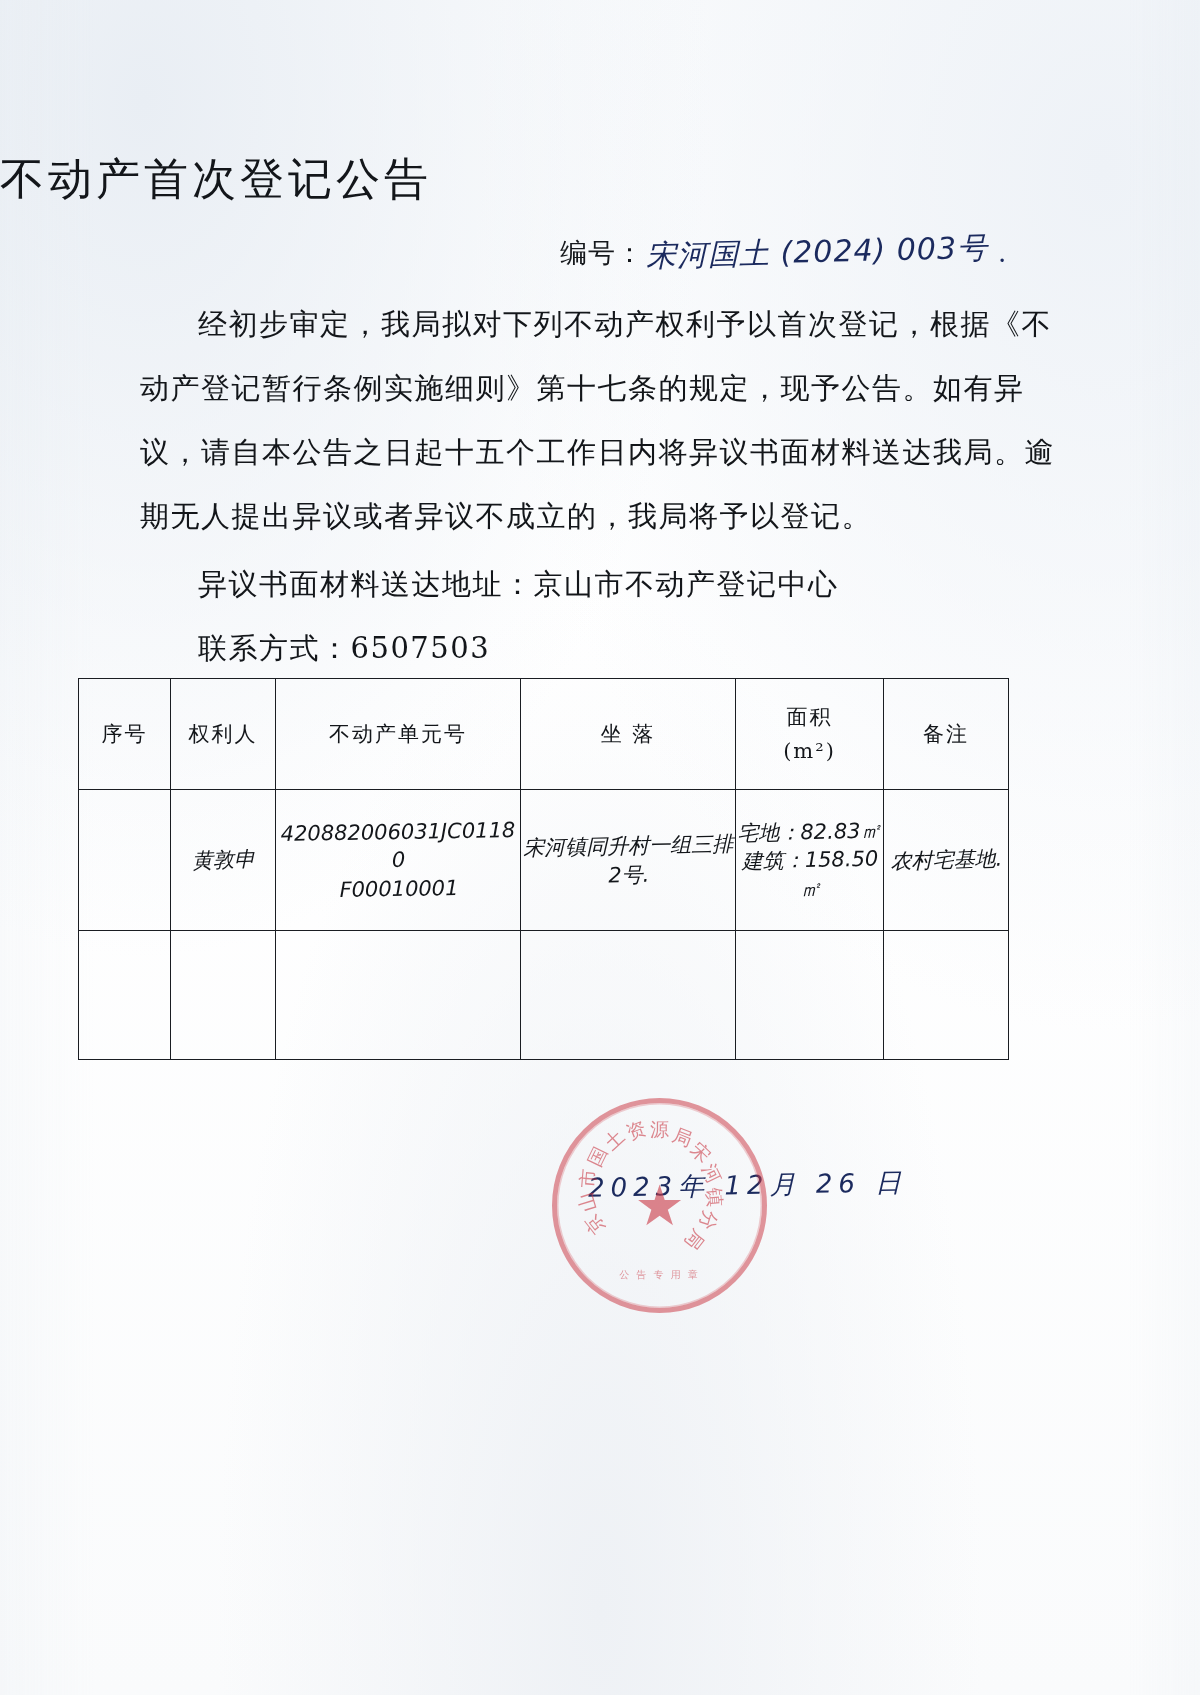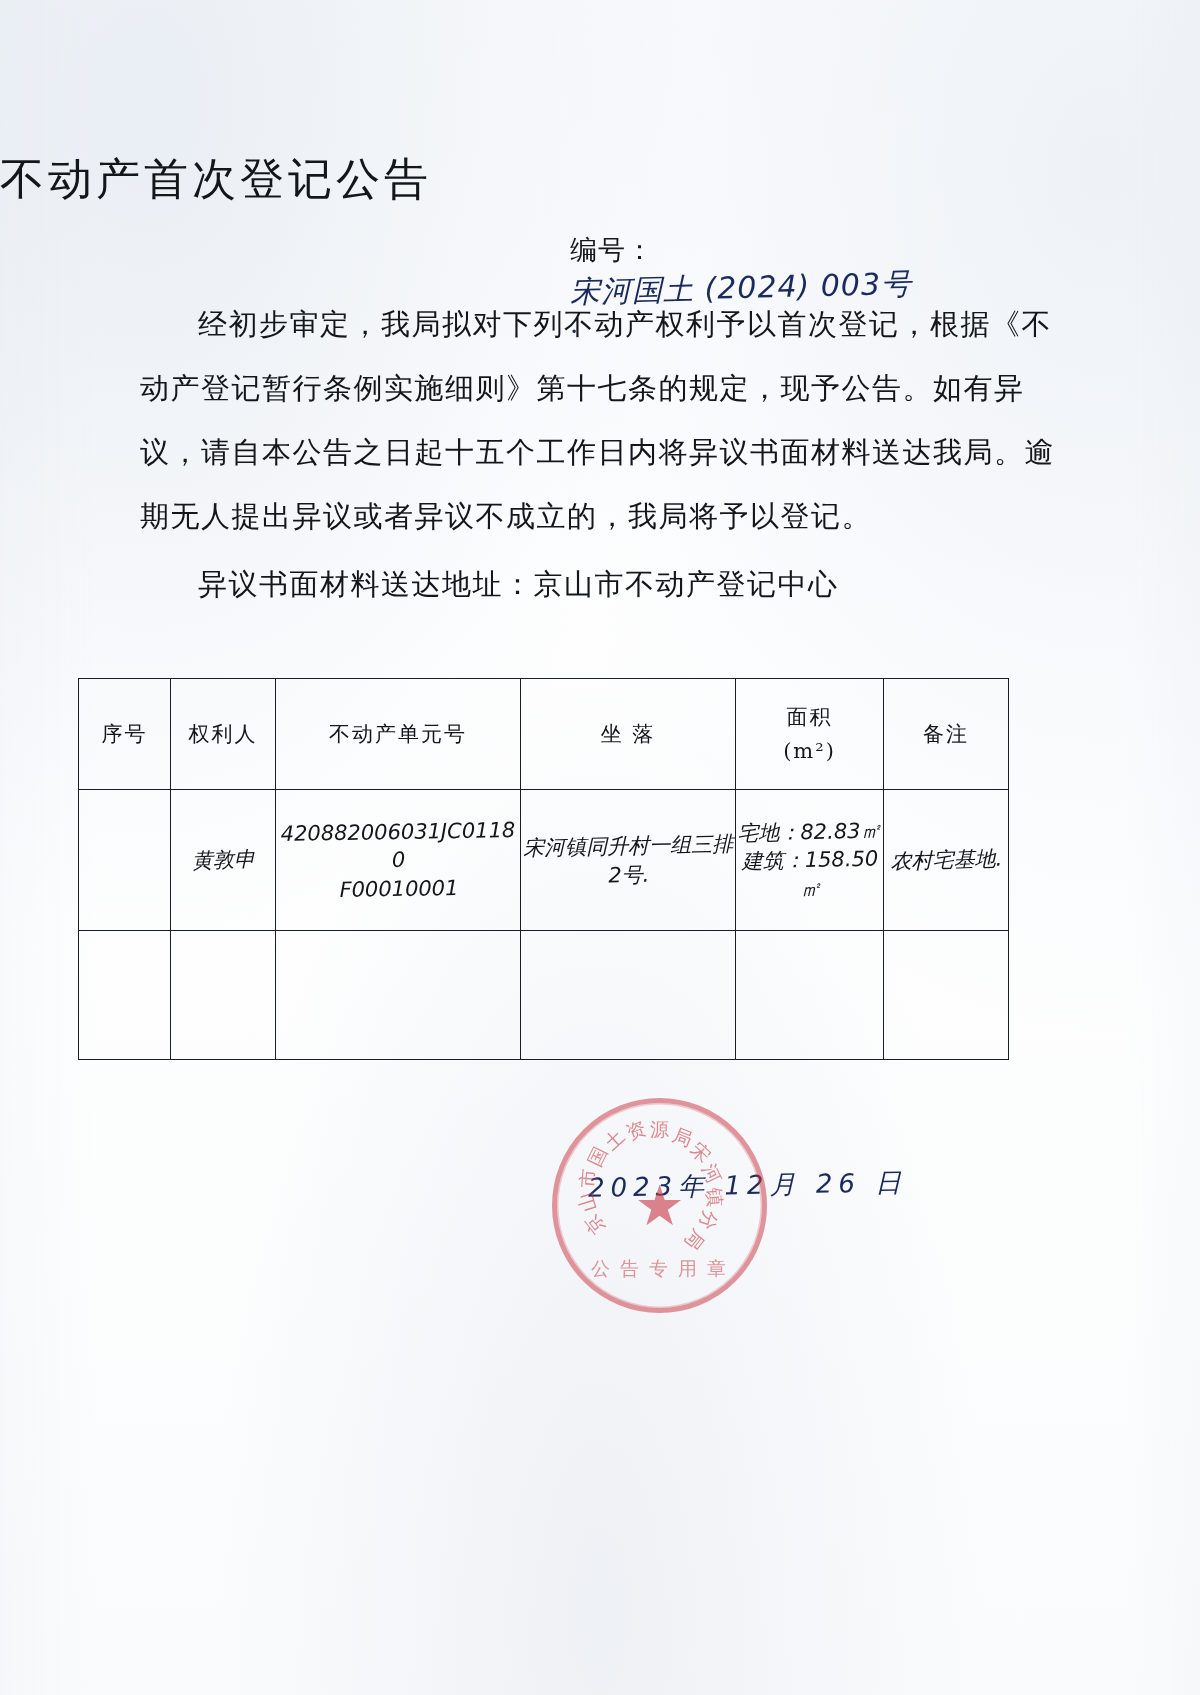--- a/index.html
+++ b/index.html
@@ -49,21 +49,20 @@
     color: #13161a;
     font-family: "DejaVu Serif", "Liberation Serif", serif;
   }
 
   .doc-number-row {
     position: absolute;
     top: 232px;
     left: 560px;
     display: flex;
     align-items: baseline;
-    flex-direction: column;
   }
   .doc-number-label {
     font-size: 27px;
     color: #15181c;
     letter-spacing: 1px;
   }
   .hand {
     font-family: "DejaVu Sans", "Liberation Sans", sans-serif;
     color: #1b2a5e;
     font-style: italic;
@@ -222,21 +221,21 @@
     font-size: 19px;
     color: rgba(203, 58, 70, .7);
     font-family: "DejaVu Serif", "Liberation Serif", serif;
     transform-origin: 0 0;
   }
   .seal-sub {
     position: absolute;
     left: 50%;
     bottom: 26px;
     transform: translateX(-50%);
-    font-size: 19px;
+    font-size: 10px;
     color: rgba(203,58,70,.62);
     letter-spacing: 2px;
     white-space: nowrap;
   }
 </style>
 </head>
 <body>
 
 <div class="page">
   <div class="scan-noise"></div>
@@ -248,20 +247,21 @@
     <div class="doc-number-row">
       <span class="doc-number-label">编号：</span>
       <span class="hand doc-number-value">宋河国土 (2024) 003号</span>
       <span class="doc-number-dot">.</span>
     </div>
 
     <div class="para p-addr">异议书面材料送达地址：京山市不动产登记中心</div>
 
     <div class="para p1">经初步审定，我局拟对下列不动产权利予以首次登记，根据《不动产登记暂行条例实施细则》第十七条的规定，现予公告。如有异议，请自本公告之日起十五个工作日内将异议书面材料送达我局。逾期无人提出异议或者异议不成立的，我局将予以登记。</div>
 
+    <div class="para p-tel">联系方式：6507503</div>
 
     <div class="table-wrap">
       <table class="reg">
         <colgroup>
           <col class="c1">
             <col class="c2">
             <col class="c3">
             <col class="c4">
             <col class="c5">
             <col class="c6">

